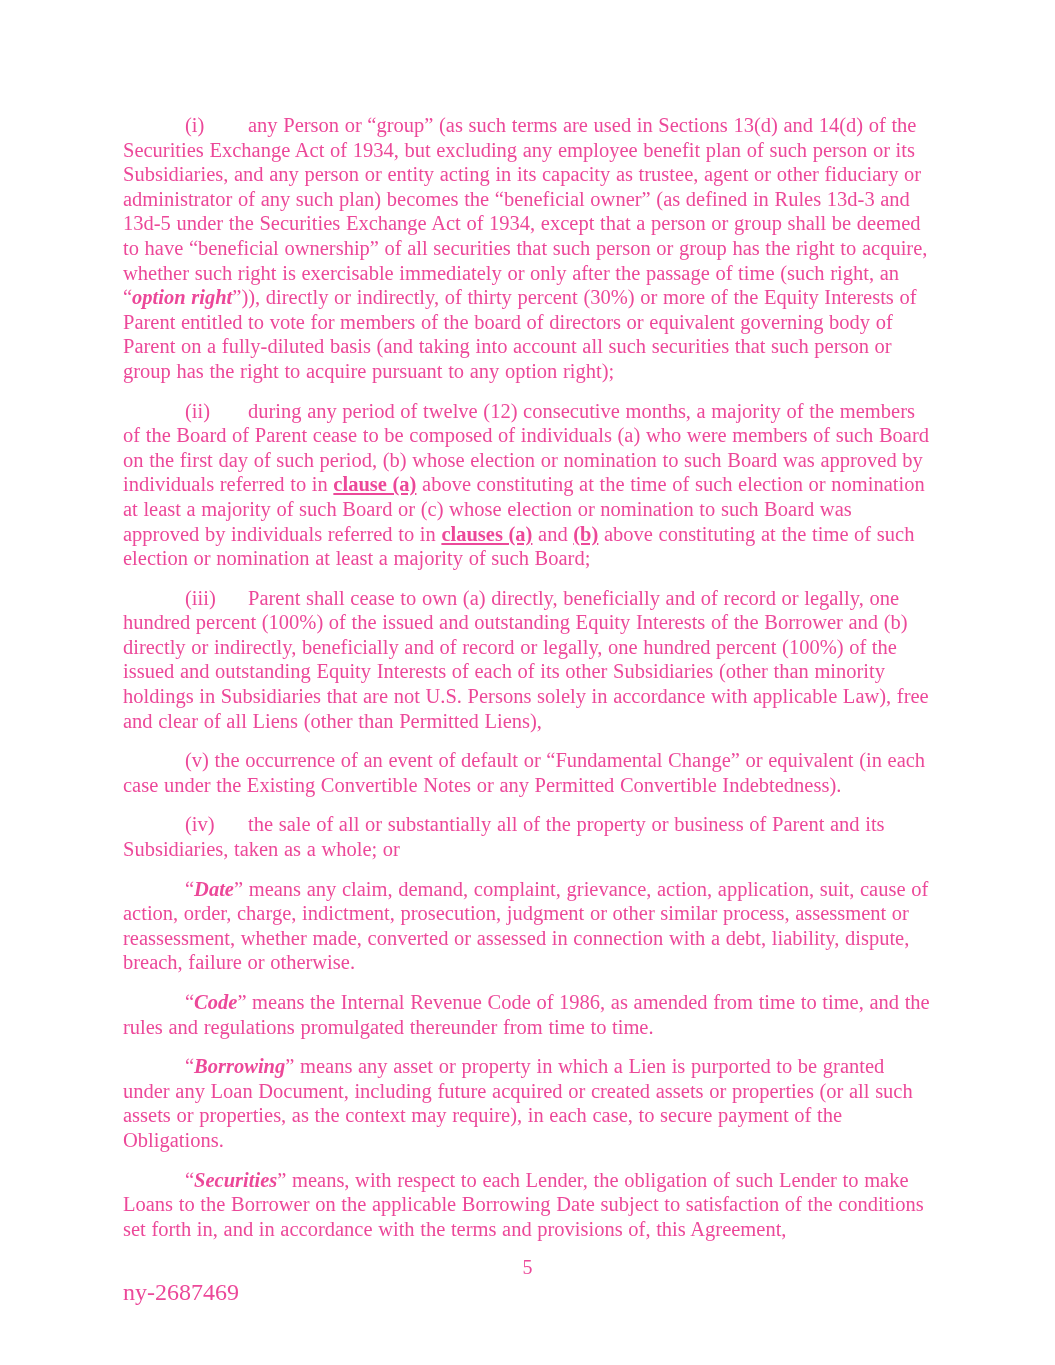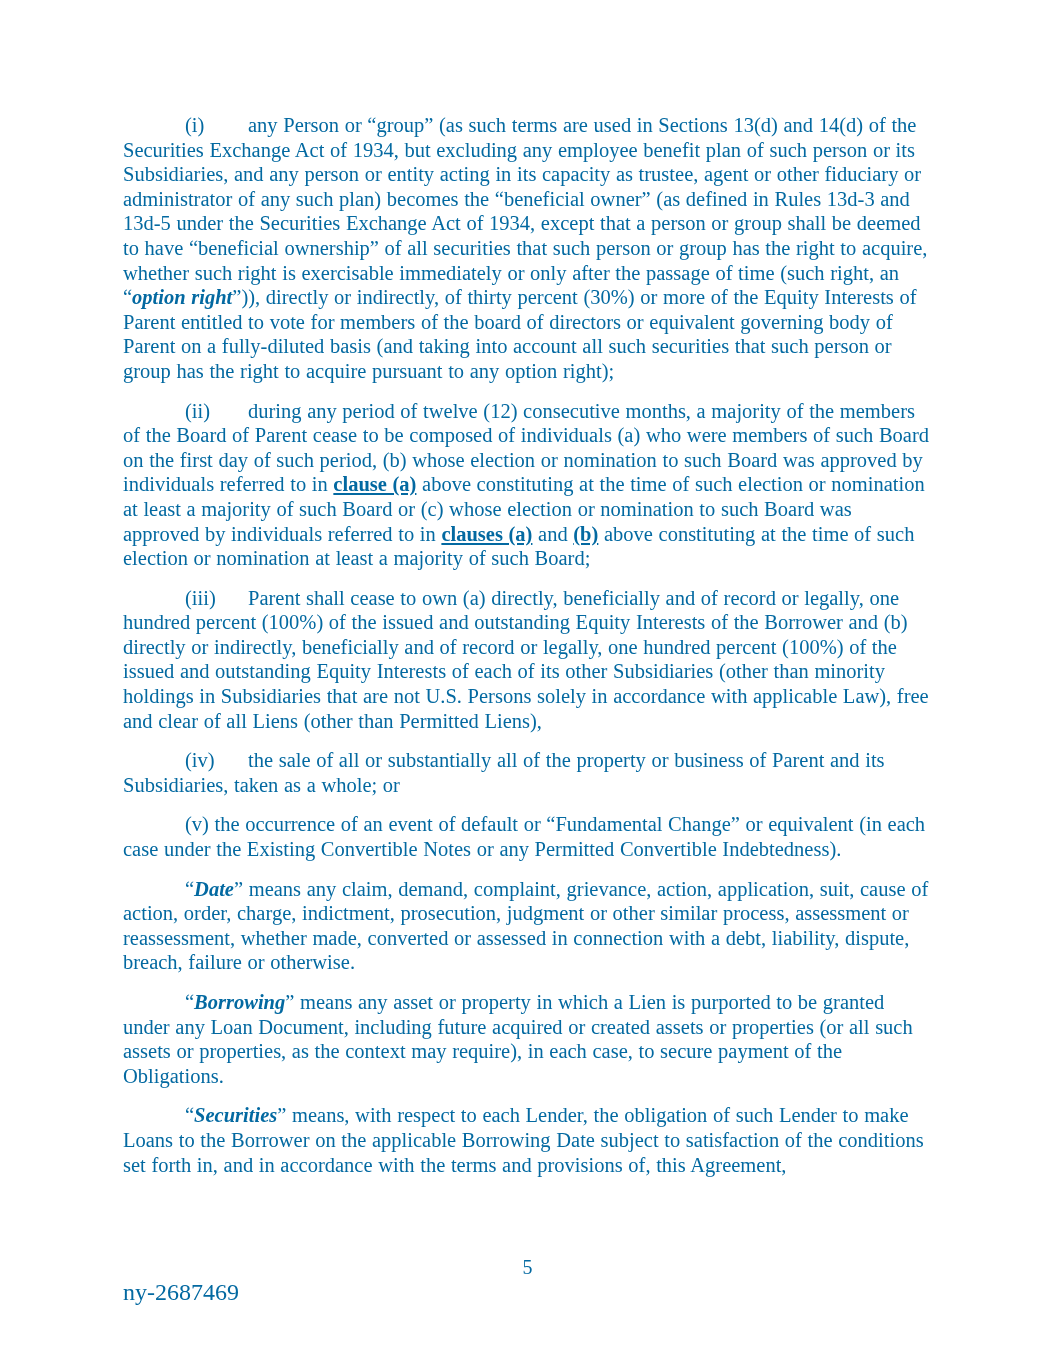--- a/index.html
+++ b/index.html
@@ -5,21 +5,21 @@
   html, body {
     margin: 0;
     padding: 0;
     background: #ffffff;
   }
   .page {
     position: relative;
     width: 1055px;
     height: 1365px;
     background: #ffffff;
-    color: #0369a1;
+    color: #ec4899;
     font-family: "Liberation Serif", "DejaVu Serif", serif;
     overflow: hidden;
   }
   .doc-body {
     position: absolute;
     left: 123px;
     top: 113px;
     width: 810px;
   }
   p.para {
@@ -54,21 +54,22 @@
   }
 </style>
 </head>
 <body>
 
 <div class="page">
   <div class="doc-body">
       <p class="para"><span class="lbl">(i)</span><span>any Person or “group” (as such terms are used in Sections 13(d) and 14(d) of the Securities Exchange Act of 1934, but excluding any employee benefit plan of such person or its Subsidiaries, and any person or entity acting in its capacity as trustee, agent or other fiduciary or administrator of any such plan) becomes the “beneficial owner” (as defined in Rules 13d-3 and 13d-5 under the Securities Exchange Act of 1934, except that a person or group shall be deemed to have “beneficial ownership” of all securities that such person or group has the right to acquire, whether such right is exercisable immediately or only after the passage of time (such right, an “</span><span class="bi">option right</span><span>”)), directly or indirectly, of thirty percent (30%) or more of the Equity Interests of Parent entitled to vote for members of the board of directors or equivalent governing body of Parent on a fully-diluted basis (and taking into account all such securities that such person or group has the right to acquire pursuant to any option right);</span></p>
       <p class="para"><span class="lbl">(ii)</span><span>during any period of twelve (12) consecutive months, a majority of the members of the Board of Parent cease to be composed of individuals (a) who were members of such Board on the first day of such period, (b) whose election or nomination to such Board was approved by individuals referred to in </span><span class="b">clause (a)</span><span> above constituting at the time of such election or nomination at least a majority of such Board or (c) whose election or nomination to such Board was approved by individuals referred to in </span><span class="b">clauses (a)</span><span> and </span><span class="b">(b)</span><span> above constituting at the time of such election or nomination at least a majority of such Board;</span></p>
       <p class="para"><span class="lbl">(iii)</span><span>Parent shall cease to own (a) directly, beneficially and of record or legally, one hundred percent (100%) of the issued and outstanding Equity Interests of the Borrower and (b) directly or indirectly, beneficially and of record or legally, one hundred percent (100%) of the issued and outstanding Equity Interests of each of its other Subsidiaries (other than minority holdings in Subsidiaries that are not U.S. Persons solely in accordance with applicable Law), free and clear of all Liens (other than Permitted Liens),</span></p>
+      <p class="para"><span>(v) the occurrence of an event of default or “Fundamental Change” or equivalent (in each case under the Existing Convertible Notes or any Permitted Convertible Indebtedness).</span></p>
       <p class="para"><span class="lbl">(iv)</span><span>the sale of all or substantially all of the property or business of Parent and its Subsidiaries, taken as a whole; or</span></p>
-      <p class="para"><span>(v) the occurrence of an event of default or “Fundamental Change” or equivalent (in each case under the Existing Convertible Notes or any Permitted Convertible Indebtedness).</span></p>
       <p class="para"><span>“</span><span class="bi">Date</span><span>” means any claim, demand, complaint, grievance, action, application, suit, cause of action, order, charge, indictment, prosecution, judgment or other similar process, assessment or reassessment, whether made, converted or assessed in connection with a debt, liability, dispute, breach, failure or otherwise.</span></p>
+      <p class="para"><span>“</span><span class="bi">Code</span><span>” means the Internal Revenue Code of 1986, as amended from time to time, and the rules and regulations promulgated thereunder from time to time.</span></p>
       <p class="para"><span>“</span><span class="bi">Borrowing</span><span>” means any asset or property in which a Lien is purported to be granted under any Loan Document, including future acquired or created assets or properties (or all such assets or properties, as the context may require), in each case, to secure payment of the Obligations.</span></p>
       <p class="para"><span>“</span><span class="bi">Securities</span><span>” means, with respect to each Lender, the obligation of such Lender to make Loans to the Borrower on the applicable Borrowing Date subject to satisfaction of the conditions set forth in, and in accordance with the terms and provisions of, this Agreement,</span></p>
     </div>
   <div class="page-number">5</div>
   <div class="doc-id">ny-2687469</div>
 </div>
 
 </body></html>

